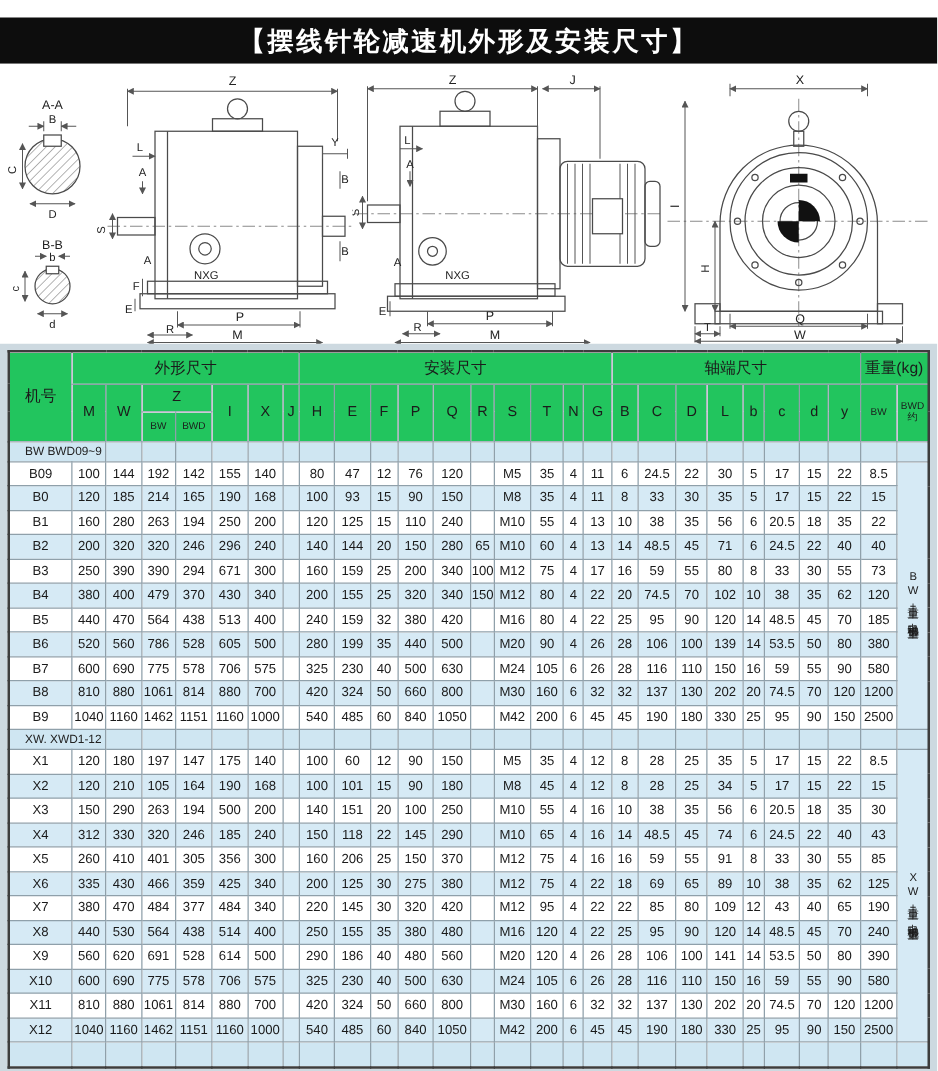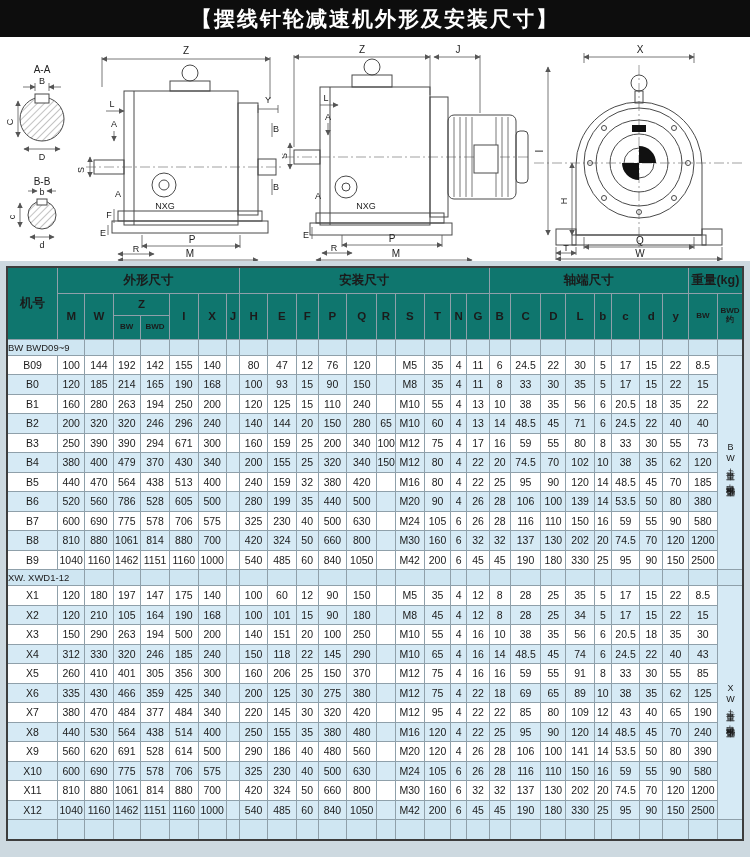--- a/index.html
+++ b/index.html
@@ -1,40 +1,40 @@
 <!DOCTYPE html>
 <html><head>
 <meta charset="utf-8">
 <style>
   * { box-sizing: border-box; }
   html,body { margin:0; padding:0; }
   body { width:750px; height:857px; background:#ffffff; font-family:"Liberation Sans","DejaVu Sans",sans-serif; }
   .page { width:750px; height:857px; overflow:hidden; background:#fff; }
-  .title-bar { height:37px; background:#0d0d0d; display:flex; align-items:center; justify-content:center; }
+  .title-bar { height:37px; background:#0d0d0d; display:flex; align-items:center; justify-content:center;margin-top:14px; }
   .title-text { color:#ffffff; font-size:21px; font-weight:bold; letter-spacing:2px; }
   .drawings { height:224px; background:#ffffff; display:flex; padding:2px 2px 0 2px; }
   svg text { font-family:"Liberation Sans","DejaVu Sans",sans-serif; font-size:10px; fill:#222; }
   svg text.sm { font-size:9px; }
   .geom { stroke:#4a4a4a; fill:none; stroke-width:1; }
   .geomf { stroke:#4a4a4a; fill:#ffffff; stroke-width:1; }
   .dk { fill:#111; stroke:none; }
   .cl { stroke:#7a7a7a; stroke-width:0.7; stroke-dasharray:10 3 2 3; fill:none; }
   .dim { stroke:#555; stroke-width:0.8; fill:none; }
   .table-area { background:#cdd9e0; padding:5px 6px 0 6px; height:596px; }
   table { border-collapse:collapse; table-layout:fixed; width:738px; border:2px solid #3d3d3d; background:#ffffff; }
   th,td { border:1px solid #8fa0aa; text-align:center; padding:0; overflow:hidden; white-space:nowrap; }
-  th { background:#0f766e; color:#1b1b1b; font-weight:bold; }
+  th { background:#22c55e; color:#1b1b1b; font-weight:normal; }
   .g-hdr { font-size:12.5px; height:26px; }
   .c-hdr { font-size:11.5px; }
   .z-hdr { height:22px; font-size:11.5px; }
   .s-hdr { font-size:8px; height:24px; line-height:1.1; }
   td { font-size:10.5px; color:#1a1a1a; height:19.5px; }
   tr.alt td { background:#d6eaf5; }
   tr.sec-row td { background:#cfe6f2; height:16px; }
-  .sec-label { text-align:left; font-size:9.5px; padding-left:0; color:#222; }
+  .sec-label { text-align:left; font-size:9.5px; padding-left:12px; color:#222; }
   .vnote { writing-mode:vertical-rl; text-orientation:upright; font-size:9px; letter-spacing:1px; background:#d6eaf5; text-align:center; padding:2px 0; }
   .empty-row td { background:#cfe6f2; height:20px; }
 </style>
 </head>
 <body>
 
 <div class="page">
 
   <div class="title-bar">
     <span class="title-text">【摆线针轮减速机外形及安装尺寸】</span>

